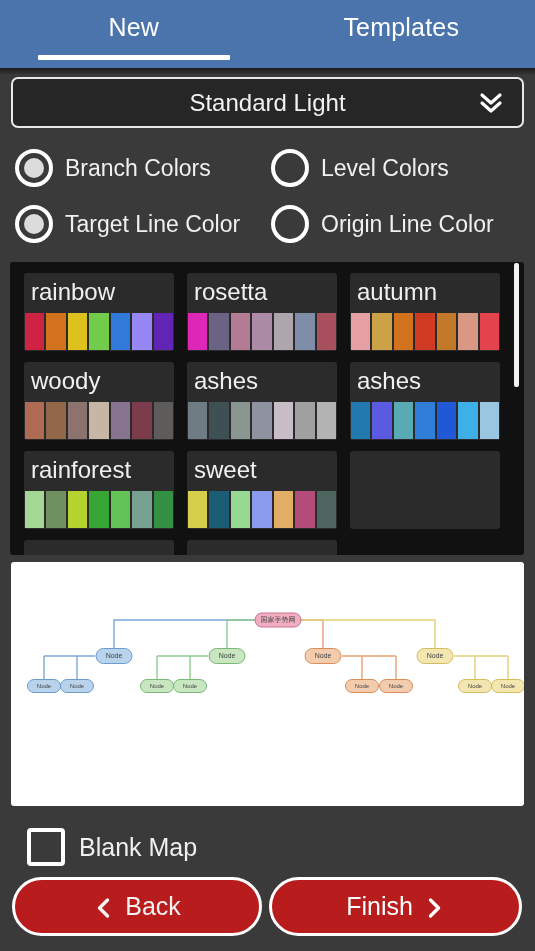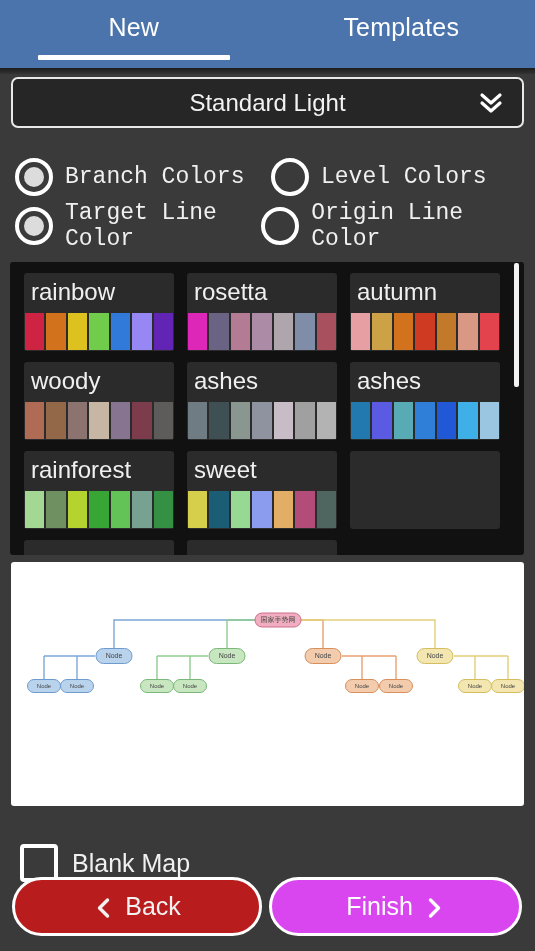--- a/index.html
+++ b/index.html
@@ -38,21 +38,21 @@
     display: flex; align-items: center; justify-content: center;
     color: #f2f2f2; font-size: 24px; cursor: pointer; user-select: none;
   }
   .theme-select .chev {
     position: absolute; right: 18px; top: 50%; transform: translateY(-50%);
     width: 26px; height: 26px;
   }
 
   
   .radio-rows { position: absolute; left: 0; top: 140px; width: 535px; }
-  .radio-row { display: flex; align-items: flex-end; height: 56px; font-family: Liberation Mono, monospace; }
+  .radio-row { display: flex; align-items: center; height: 56px; }
   .radio-opt {
     display: flex; align-items: center; cursor: pointer; user-select: none;
     color: #f0f0f0; font-size: 23px;
   }
   .radio-opt.col1 { margin-left: 15px; width: 256px; }
   .radio-opt.col2 { margin-left: 0px; }
   .radio-ring {
     width: 38px; height: 38px; border-radius: 50%;
     border: 4px solid #ffffff; flex: 0 0 auto; position: relative;
     margin-right: 12px;
@@ -99,42 +99,42 @@
 
   
   .preview {
     position: absolute; left: 11px; top: 562px; width: 513px; height: 244px;
     background: #ffffff; border-radius: 3px; overflow: hidden;
   }
   .preview svg { display: block; width: 513px; height: 244px; }
 
   
   .blank-row {
-    position: absolute; left: 20px; top: 828px;
-    display: flex; align-items: center; cursor: pointer; user-select: none; margin-top: 16px;
+    position: absolute; left: 27px; top: 828px;
+    display: flex; align-items: center; cursor: pointer; user-select: none;
   }
   .checkbox {
     width: 38px; height: 38px; border: 4px solid #ffffff; border-radius: 4px;
     background: #3a3a3a; margin-right: 14px; flex: 0 0 auto;
   }
   .blank-label { color: #f0f0f0; font-size: 25px; }
 
   
   .footer { position: absolute; left: 0; top: 877px; width: 535px; height: 64px; }
   .btn {
     position: absolute; top: 0; height: 59px; border-radius: 30px;
     display: flex; align-items: center; justify-content: center;
     font-size: 25px; cursor: pointer; user-select: none; gap: 10px;
   }
   .btn-back {
     left: 12px; width: 250px; background: #b91c1c;
     border: 3px solid #ffffff; color: #f2f2f2;
   }
   .btn-finish {
-    left: 269px; width: 253px; background: #d946ef;
+    left: 269px; width: 253px; background: #b91c1c;
     border: 3px solid #ffffff; color: #ffffff;
   }
   .arrow { width: 22px; height: 22px; flex: 0 0 auto; }
 </style>
 </head>
 <body>
 
 <div id="app">
 
   <div class="tabbar">

